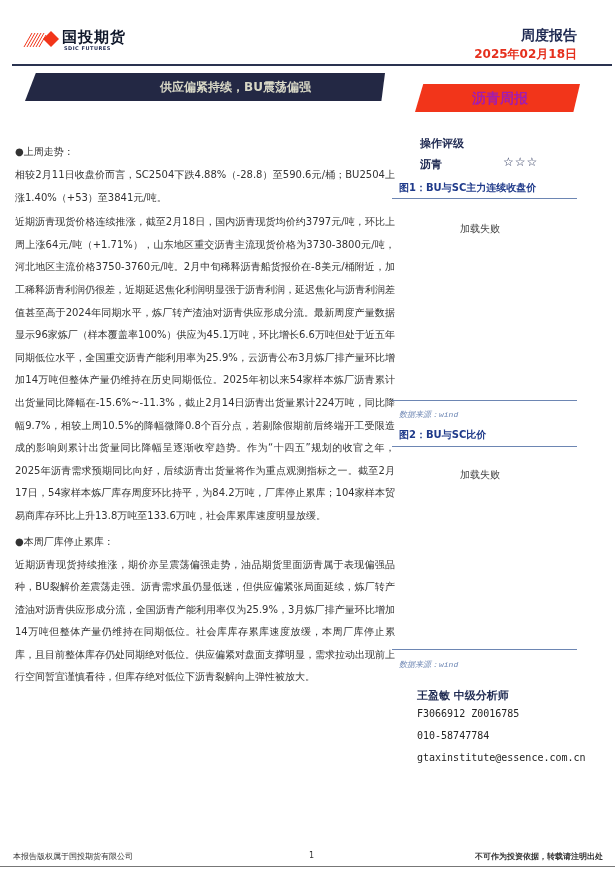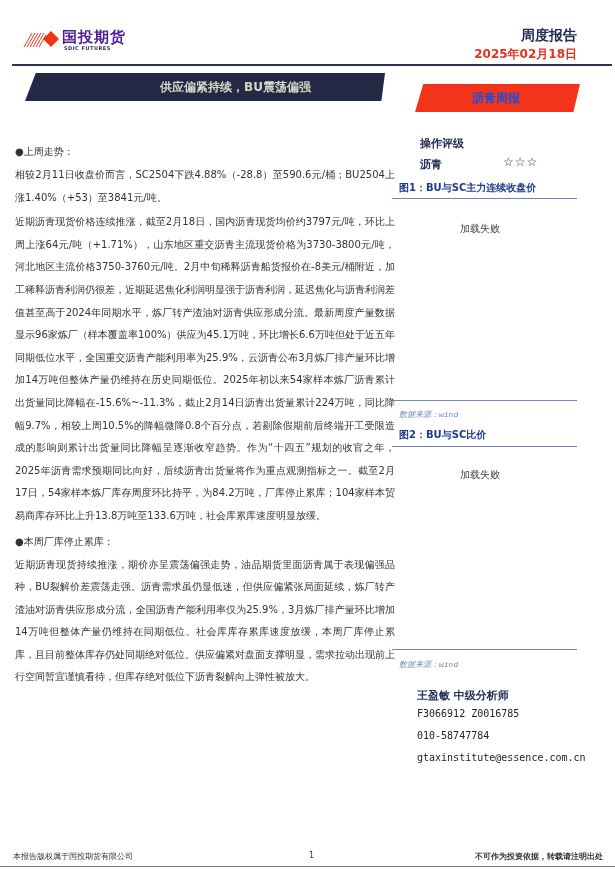--- a/index.html
+++ b/index.html
@@ -6,39 +6,39 @@
     body {
       width: 615px; height: 870px; position: relative; overflow: hidden;
       font-family: "DejaVu Sans", "Liberation Sans", sans-serif;
       color: #222;
     }
     .abs { position: absolute; }
 
     
     .logo { left: 22px; top: 28px; width: 140px; height: 22px; }
     .logo-mark { position: absolute; left: 0; top: 2px; width: 38px; height: 18px; }
-    .logo-cn { position: absolute; left: 40px; top: 0px; font-size: 15px; font-weight: bold; color: #4c1d95; letter-spacing: 1px; }
+    .logo-cn { position: absolute; left: 40px; top: 0px; font-size: 15px; font-weight: bold; color: #0f172a; letter-spacing: 1px; }
     .logo-en { position: absolute; left: 42px; top: 17px; font-size: 5px; font-weight: bold; color: #1f2a52; letter-spacing: 0.5px; }
     .report-type { right: 38px; top: 27px; font-size: 14px; font-weight: bold; color: #1f2a52; }
     .report-date { right: 38px; top: 46px; font-size: 12px; font-weight: bold; color: #e5301d; }
     .header-rule { left: 12px; width: 600px; top: 64px; height: 0; border-top: 2px solid #2a3350; }
 
     
     .banner-dark {
       left: 25px; top: 73px; width: 360px; height: 28px;
       background: #232844;
       clip-path: polygon(3% 0, 100% 0, 99% 100%, 0 100%);
     }
     .banner-title { left: 160px; top: 79px; font-size: 12px; color: #d8d8c6; font-weight: bold; }
     .banner-red {
       left: 415px; top: 84px; width: 165px; height: 28px;
       background: #f2351a;
       clip-path: polygon(5% 0, 100% 0, 96% 100%, 0 100%);
     }
-    .banner-red-label { left: 472px; top: 90px; font-size: 12px; color: #1d4ed8; font-weight: bold; }
+    .banner-red-label { left: 472px; top: 90px; font-size: 14px; color: #a21caf; font-weight: bold; }
 
     
     .col-left { left: 15px; top: 140px; width: 380px; }
     .sec-head { font-size: 10px; color: #333; height: 24px; line-height: 24px; }
     .para { font-size: 10px; color: #333; line-height: 22.6px; margin: 0; text-align: justify; }
 
     
     .rating-title { left: 420px; top: 136px; font-size: 11px; font-weight: bold; color: #1f2a52; font-family: "DejaVu Serif", serif; }
     .rating-item { left: 420px; top: 157px; font-size: 11px; font-weight: bold; color: #1f2a52; font-family: "DejaVu Serif", serif; }
     .rating-stars { left: 503px; top: 155px; font-size: 12px; color: #1f2a52; letter-spacing: 1px; }

